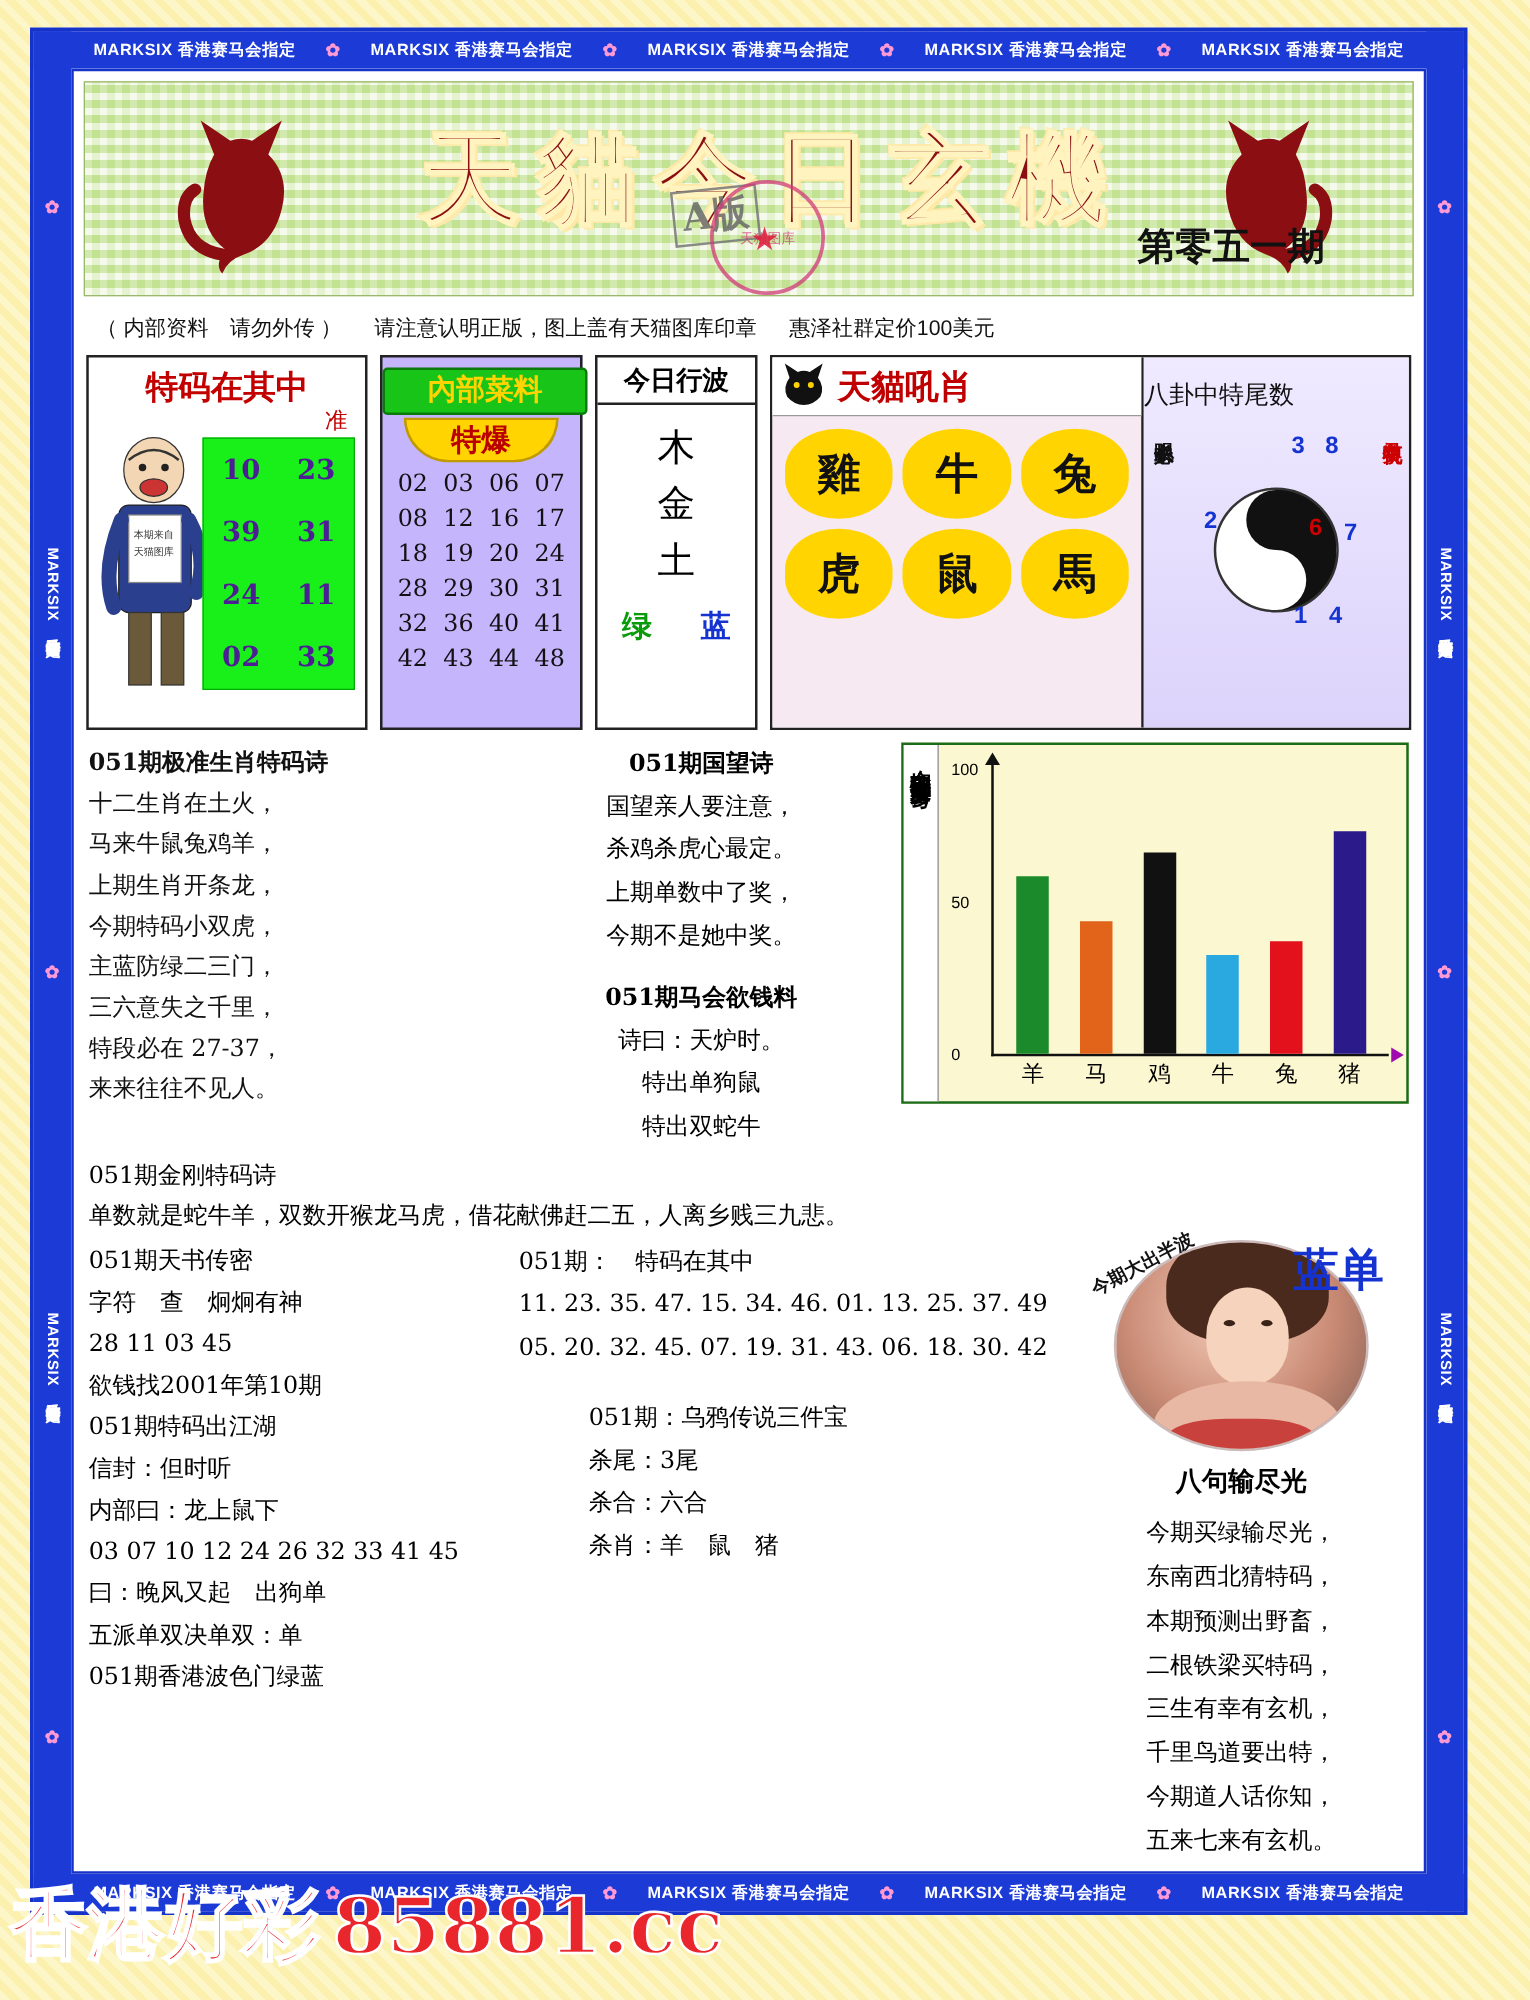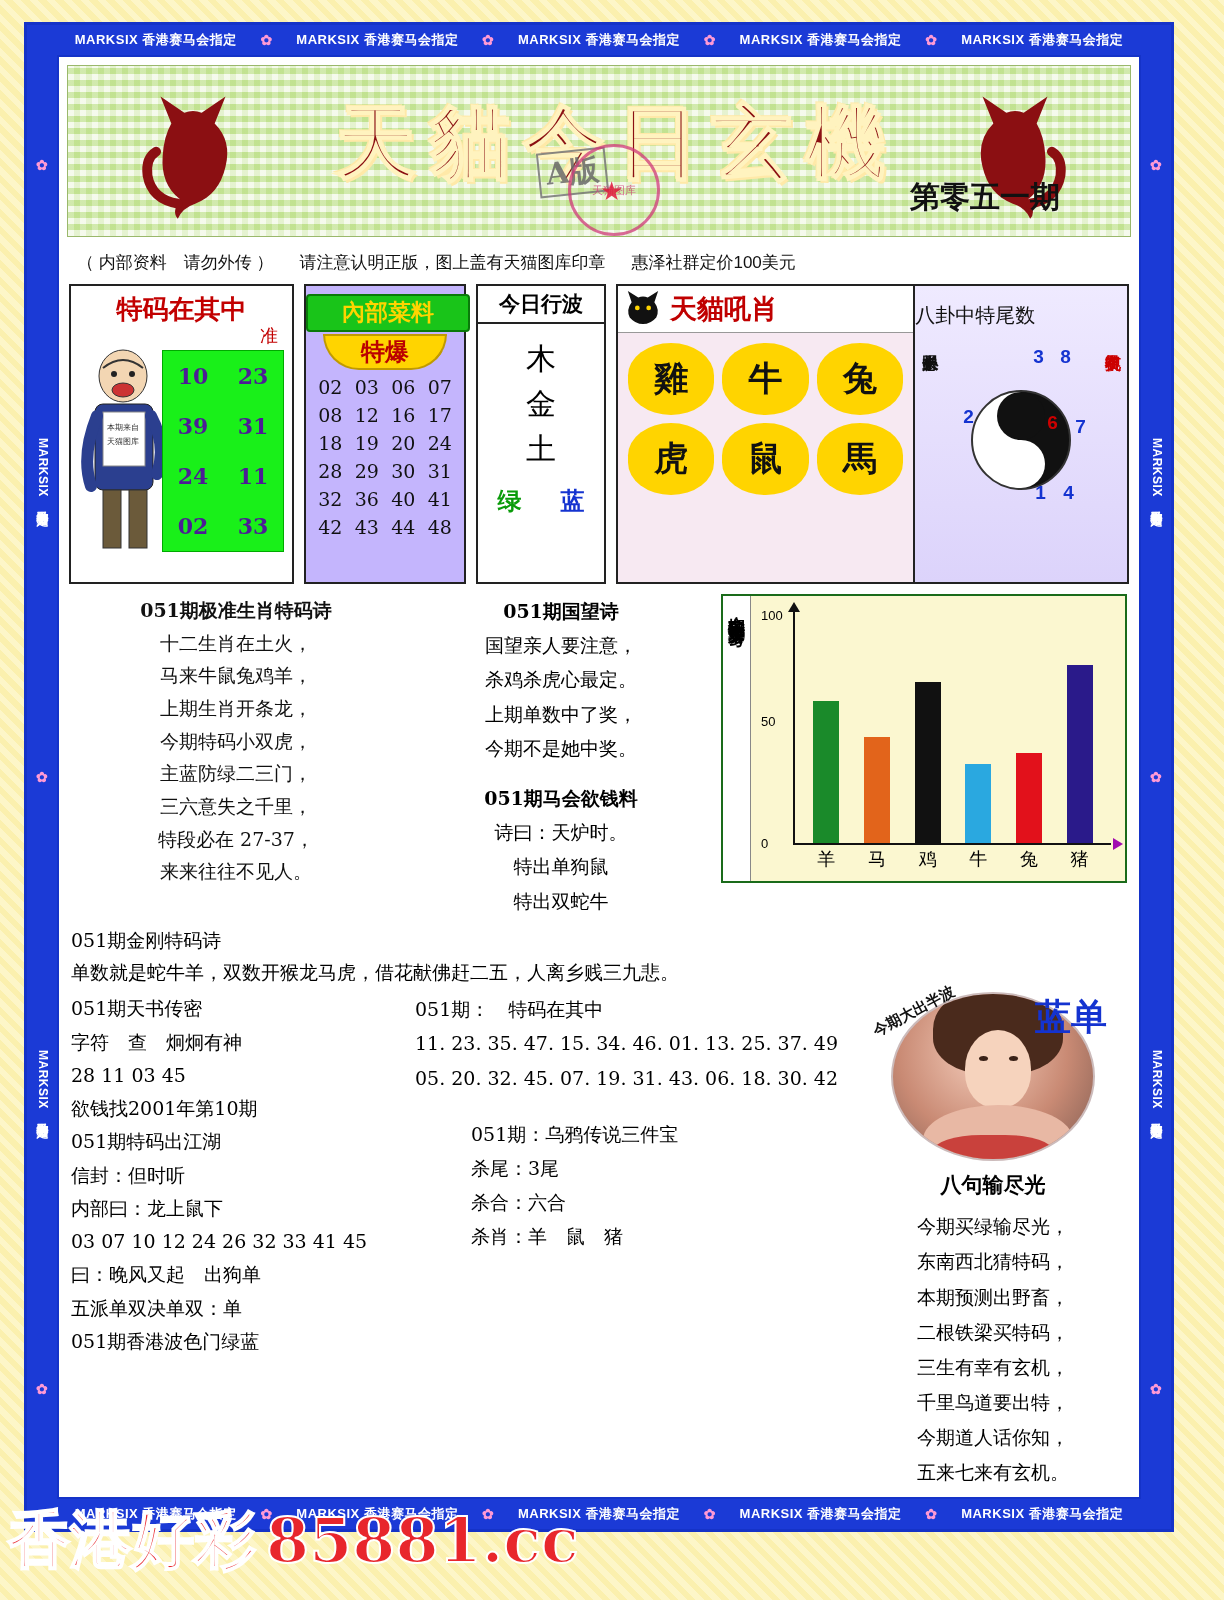--- a/index.html
+++ b/index.html
@@ -130,21 +130,21 @@
   .bagua .bt{text-align:left;font-size:20px;font-weight:normal;color:#111;padding-top:16px;}
   .yy{position:absolute;left:50%;top:52%;transform:translate(-50%,-50%);width:96px;height:96px;border-radius:50%;
       background:linear-gradient(90deg,#fff 50%,#111 50%);border:2px solid #333;}
   .yy:before,.yy:after{content:"";position:absolute;left:24px;width:48px;height:48px;border-radius:50%;}
   .yy:before{top:0;background:#111;}
   .yy:after{top:48px;background:#fff;}
   .bn{position:absolute;font-size:19px;font-weight:bold;color:#111;}
   .vtxt{writing-mode:vertical-rl;position:absolute;font-size:16px;font-weight:bold;}
   
   .content{display:flex;margin:10px 12px 0 12px;gap:10px;}
-  .colA{width:330px;text-align:center;}
+  .colA{width:330px;}
   .colB{width:300px;}
   .colC{flex:1;}
   .poem{font-size:19px;line-height:1.72;color:#111;font-family:"DejaVu Serif",serif;}
   .poem .tl{font-weight:bold;}
   .centerpoem{text-align:center;font-size:19px;line-height:1.8;font-family:"DejaVu Serif",serif;}
   .chartbox{
     border:2px solid #1a6b1a;background:#fbf7d0;height:285px;position:relative;display:flex;
   }
   .chartlabel{
     writing-mode:vertical-rl;text-orientation:upright;font-size:17px;font-weight:bold;

